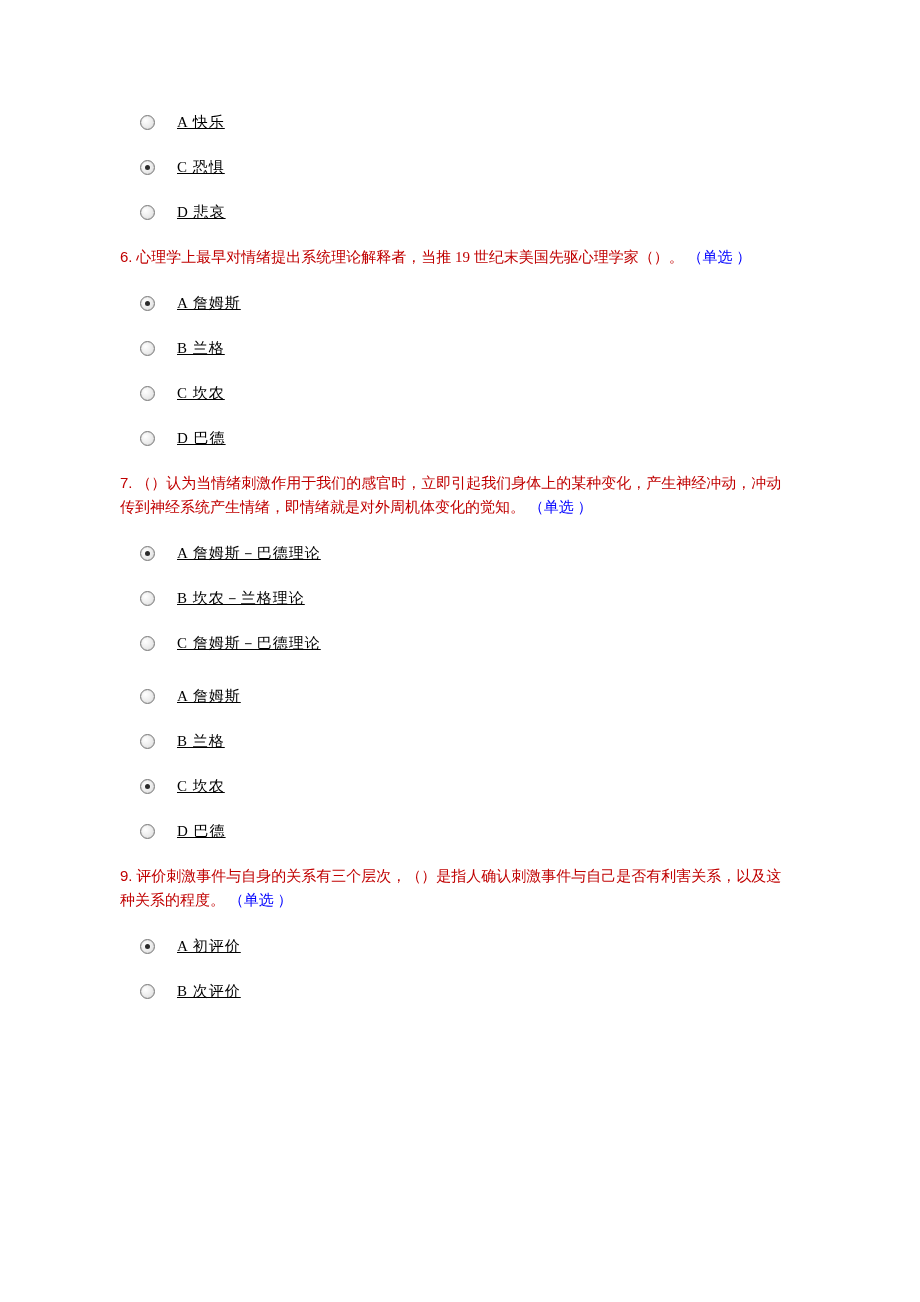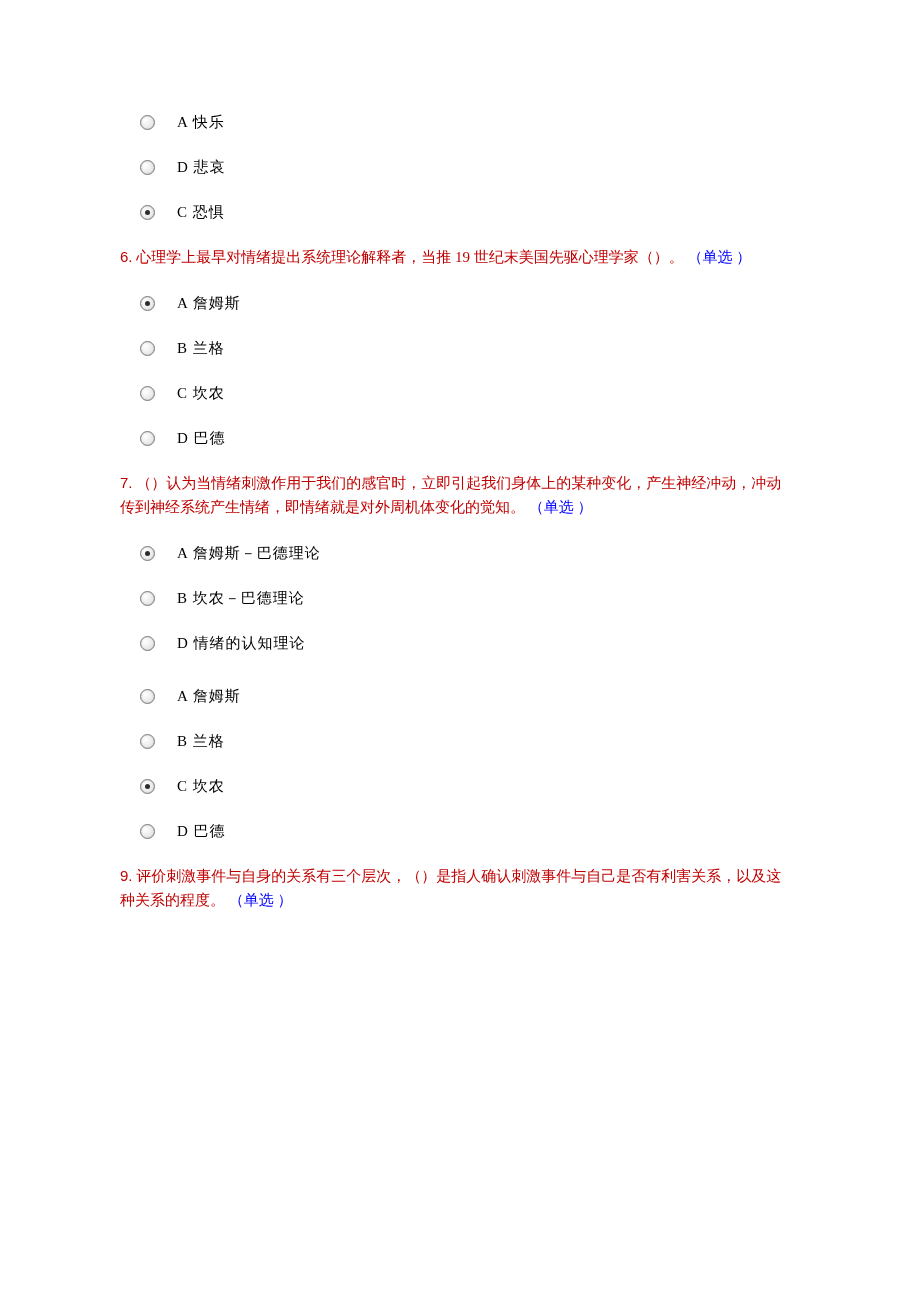--- a/index.html
+++ b/index.html
@@ -26,20 +26,21 @@
     font-family: Arial, sans-serif;
   }
   .q-body {
     color: #C00000;
   }
   .q-type {
     color: #0000FF;
   }
   .options {
     display: block;
+    text-decoration: underline;
   }
   .option-row {
     display: flex;
     align-items: center;
     padding: 12px 0 12px 20px;
     gap: 22px;
   }
   .radio {
     width: 13px;
     height: 13px;
@@ -70,28 +71,28 @@
 </head>
 <body>
 
 <div class="question">
   <div class="options">
     <div class="option-row">
       <span class="radio"></span>
       <span class="opt-label">A 快乐</span>
     </div>
     <div class="option-row">
-      <span class="radio"></span>
-      <span class="opt-label">D 悲哀</span>
-    </div>
-    <div class="option-row">
       <span class="radio selected">
           <span class="dot"></span>
         </span>
       <span class="opt-label">C 恐惧</span>
+    </div>
+    <div class="option-row">
+      <span class="radio"></span>
+      <span class="opt-label">D 悲哀</span>
     </div>
   </div>
 </div>
 
 <div class="question">
   <div class="q-text">
     <span class="q-num">6.</span>
     <span class="q-body">心理学上最早对情绪提出系统理论解释者，当推 19 世纪末美国先驱心理学家（）。</span>
     <span class="q-type">（单选 ）</span>
   </div>
@@ -125,25 +126,25 @@
   </div>
   <div class="options">
     <div class="option-row">
       <span class="radio selected">
           <span class="dot"></span>
         </span>
       <span class="opt-label">A 詹姆斯－巴德理论</span>
     </div>
     <div class="option-row">
       <span class="radio"></span>
-      <span class="opt-label">B 坎农－巴德理论</span>
+      <span class="opt-label">B 坎农－兰格理论</span>
     </div>
     <div class="option-row">
       <span class="radio"></span>
-      <span class="opt-label">D 情绪的认知理论</span>
+      <span class="opt-label">C 詹姆斯－巴德理论</span>
     </div>
   </div>
 </div>
 
 <div class="question">
   <div class="options">
     <div class="option-row">
       <span class="radio"></span>
       <span class="opt-label">A 詹姆斯</span>
     </div>
@@ -163,13 +164,25 @@
     </div>
   </div>
 </div>
 
 <div class="question">
   <div class="q-text">
     <span class="q-num">9.</span>
     <span class="q-body">评价刺激事件与自身的关系有三个层次，（）是指人确认刺激事件与自己是否有利害关系，以及这种关系的程度。</span>
     <span class="q-type">（单选 ）</span>
   </div>
+  <div class="options">
+    <div class="option-row">
+      <span class="radio selected">
+          <span class="dot"></span>
+        </span>
+      <span class="opt-label">A 初评价</span>
+    </div>
+    <div class="option-row">
+      <span class="radio"></span>
+      <span class="opt-label">B 次评价</span>
+    </div>
+  </div>
 </div>
 
 </body></html>

